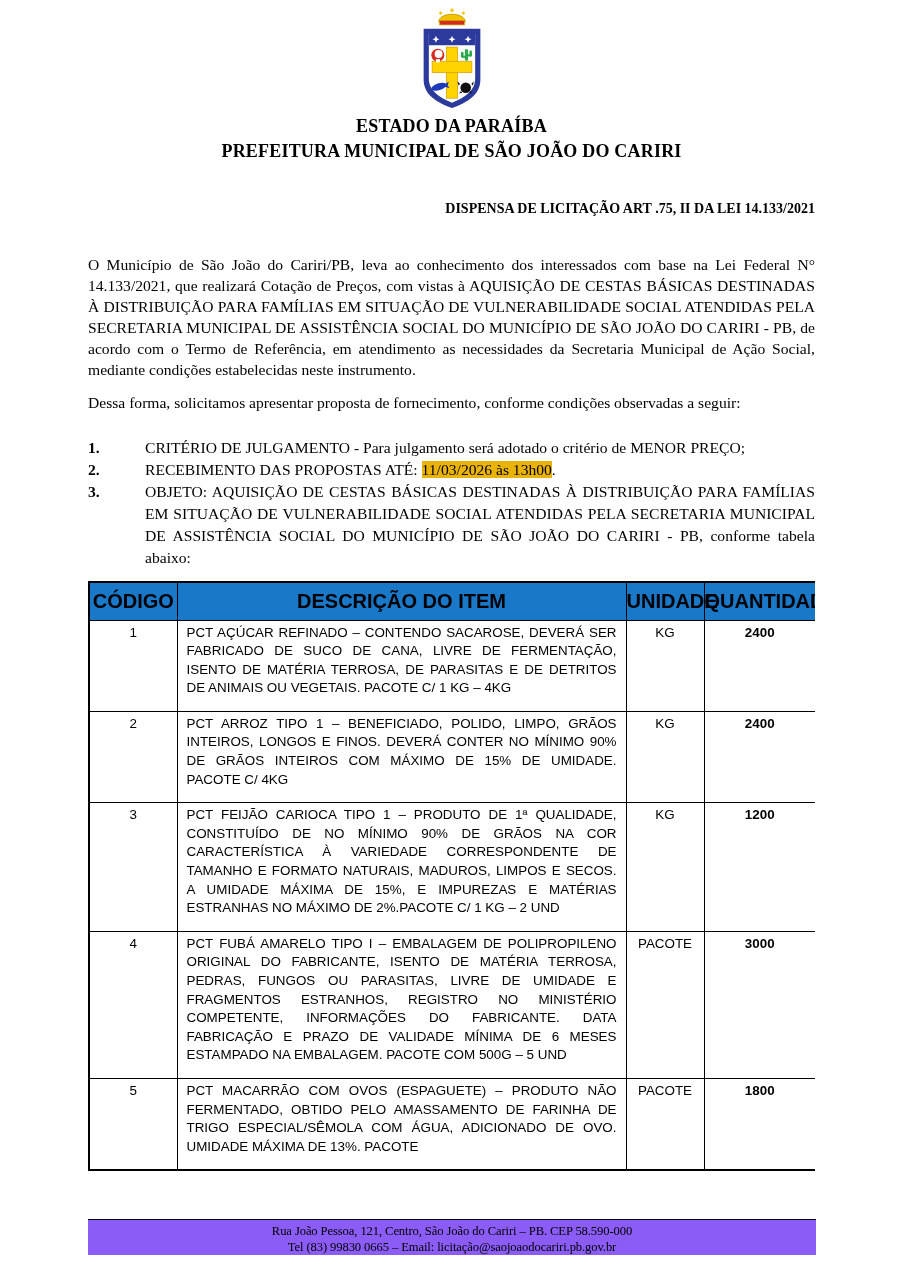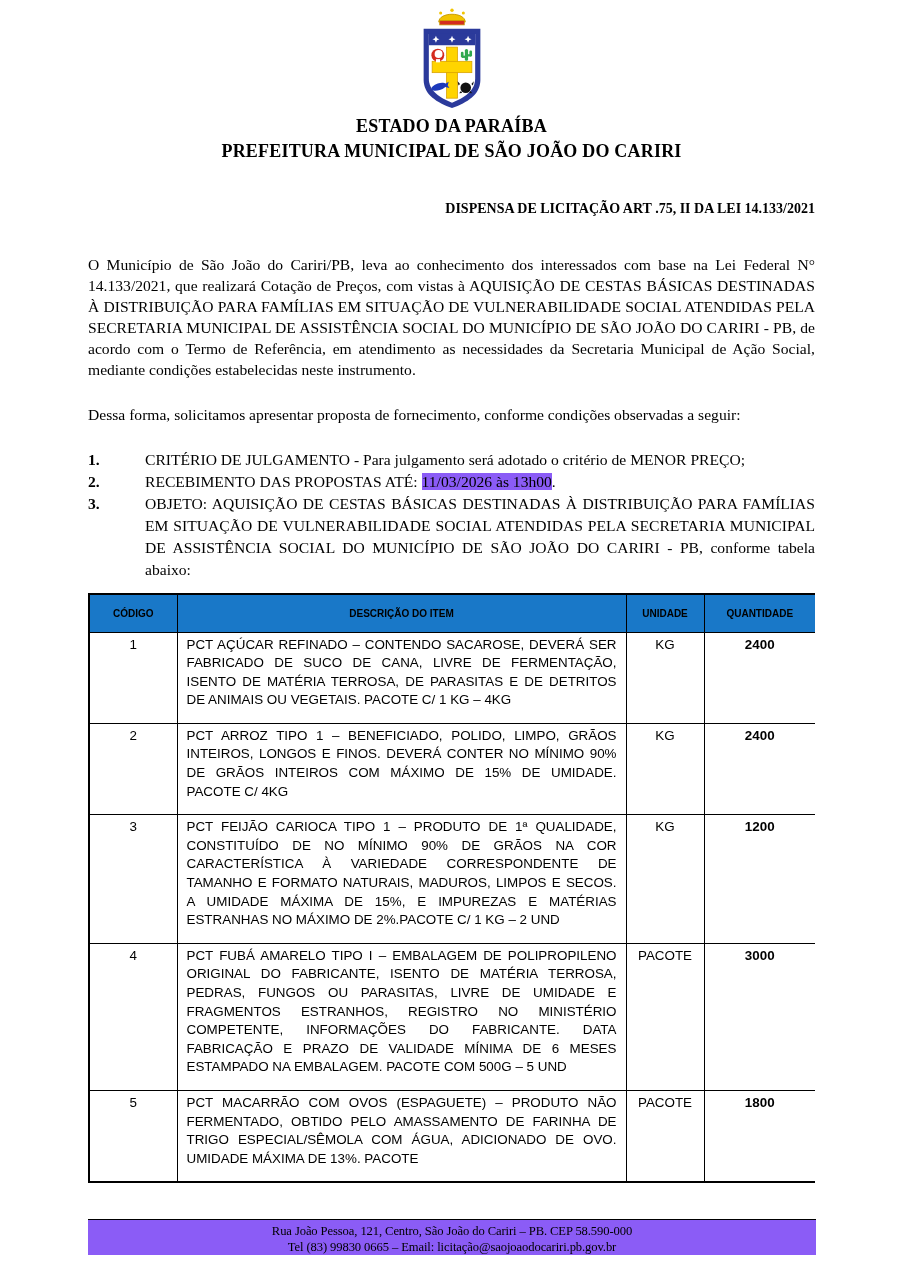--- a/index.html
+++ b/index.html
@@ -16,41 +16,41 @@
   .crest { display: block; margin: 6px auto 4px auto; width: 98px; height: 104px; }
 
   
   .org-header { text-align: center; }
   .org-line { font-size: 18px; font-weight: bold; line-height: 25px; letter-spacing: 0.2px; }
 
   .doc-title { text-align: right; font-size: 14px; font-weight: bold; margin-top: 37px; }
 
   
   .para { margin-top: 37px; font-size: 15.6px; line-height: 21px; text-align: justify; }
-  .para.second { margin-top: 24px; text-align: left; }
+  .para.second { margin-top: 12px; text-align: left; }
   .b { font-weight: normal; }
-  .hl { background: #8b5cf6; }
+  .hl { background: #eab308; }
 
   
   .num-list { margin-top: 24px; font-size: 15.6px; line-height: 22px; }
   .num-item { display: flex; }
   .num-item .num { flex: 0 0 57px; font-weight: bold; }
   .num-item .content { flex: 1; text-align: justify; }
 
   
   .table-clip { margin-top: 12px; max-height: 609px; overflow: hidden; border-bottom: 1px solid #000; }
   table.items { width: 100%; border-collapse: collapse; table-layout: fixed;
     font-family: "Liberation Sans", sans-serif; font-size: 13.4px; }
   table.items col.c-codigo { width: 88px; }
   table.items col.c-desc   { width: 449px; }
   table.items col.c-unid   { width: 78px; }
   table.items col.c-qtd    { width: 112px; }
   table.items th, table.items td { border: 1px solid #000; vertical-align: top; }
   table.items thead th {
-    background: #1978C8; color: #000; font-weight: bold; font-size: 10px;
+    background: #1978C8; color: #000; font-weight: bold; font-size: 20px;
     height: 38px; vertical-align: middle; text-align: center;
     border-top: 2px solid #000;
   }
   table.items thead th:first-child { border-left: 2px solid #000; }
   table.items thead th:last-child { border-right: 2px solid #000; }
   table.items td { padding: 3px 6px 13px 6px; line-height: 18.6px; }
   table.items td.codigo, table.items td.unidade, table.items td.qtd { text-align: center; }
   table.items td.desc { text-align: justify; padding-left: 9px; padding-right: 9px; }
   table.items td:first-child { border-left: 2px solid #000; }
   table.items td:last-child { border-right: 2px solid #000; font-weight: bold; }

